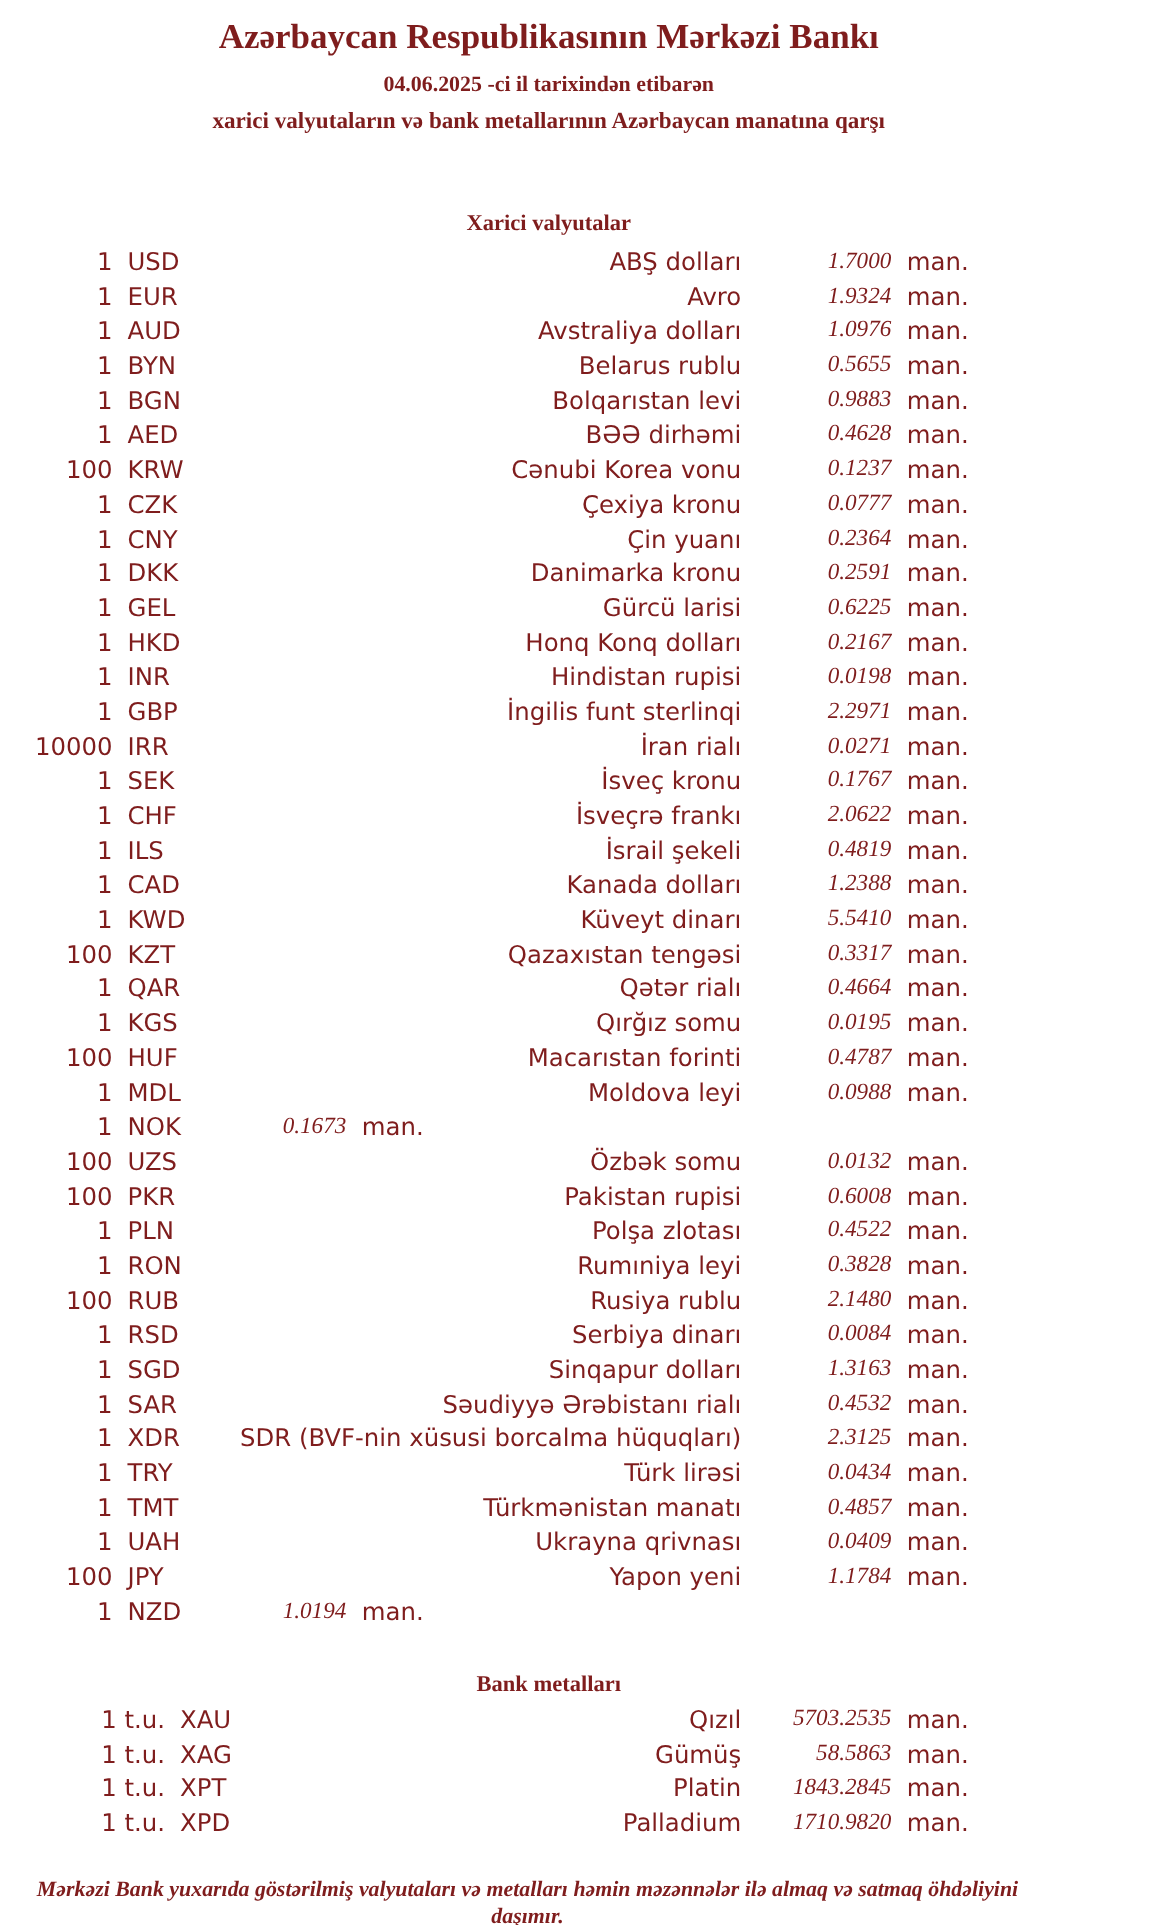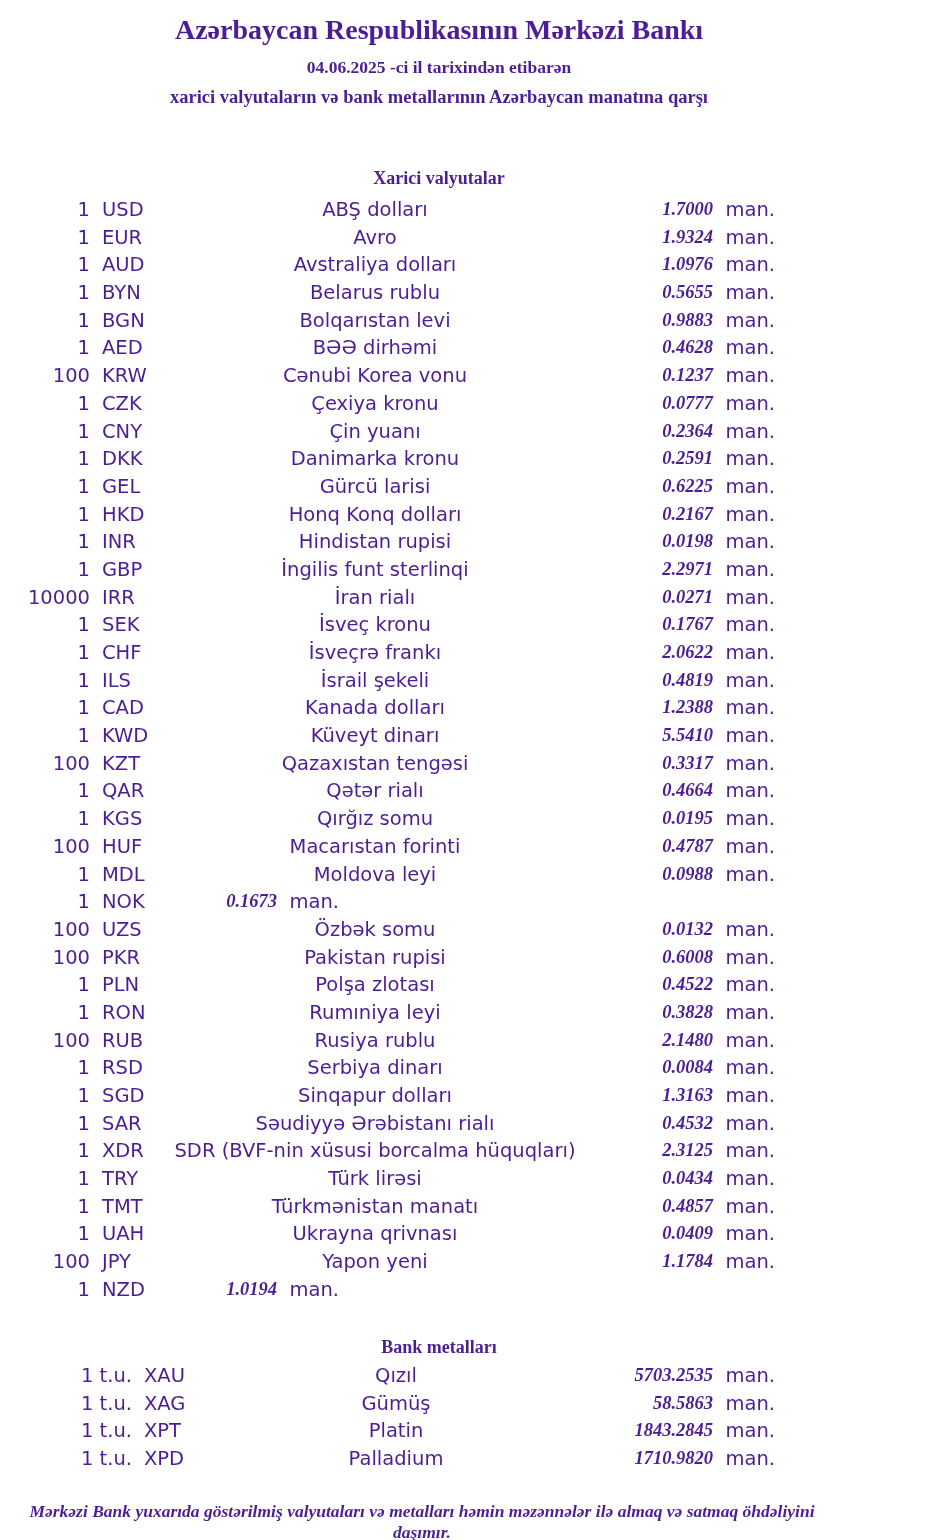--- a/index.html
+++ b/index.html
@@ -1,21 +1,21 @@
 <!DOCTYPE html>
 <html><head>
 <meta charset="utf-8">
 <style>
   html, body { margin: 0; padding: 0; background: #ffffff; }
   .page {
     position: relative;
     width: 844px;
     height: 1540px;
     background: #ffffff;
-    color: #4c1d95;
+    color: #7f1d1d;
     overflow: hidden;
     font-family: "DejaVu Sans", "Liberation Sans", sans-serif;
   }
   .serif { font-family: "Liberation Serif", "DejaVu Serif", serif; }
   .centerblock { position: absolute; left: 34px; right: 0; text-align: center; }
   .doc-title { top: 14px; font-size: 28px; font-weight: bold; }
   .doc-date { top: 57px; font-size: 17.5px; font-weight: bold; }
   .doc-subtitle { top: 87px; font-size: 18.5px; font-weight: bold; }
   .section-title { font-size: 18px; font-weight: bold; }
   .sec-currencies { top: 168px; }
@@ -26,25 +26,25 @@
   .row {
     display: flex;
     height: 27.7px;
     line-height: 27.7px;
     padding-right: 69px;
     font-size: 19.5px;
     white-space: nowrap;
   }
   .cell-qty { width: 90px; text-align: right; flex: none; }
   .cell-code { width: 67px; padding-left: 12px; box-sizing: border-box; text-align: left; flex: none; }
-  .cell-name { flex: 1; text-align: center; overflow: hidden; }
+  .cell-name { flex: 1; text-align: right; overflow: hidden; }
   .cell-rate {
     width: 120px; flex: none; text-align: right;
     font-family: "Liberation Serif", "DejaVu Serif", serif;
-    font-weight: bold; font-style: italic; font-size: 18.5px;
+    font-weight: normal; font-style: italic; font-size: 18.5px;
   }
   .cell-unit { width: 62px; flex: none; text-align: right; }
   .footer-note {
     position: absolute;
     top: 1501px; left: 0; right: 0;
     text-align: center;
     font-family: "Liberation Serif", "DejaVu Serif", serif;
     font-style: italic;
     font-size: 17.5px;
     font-weight: bold;

